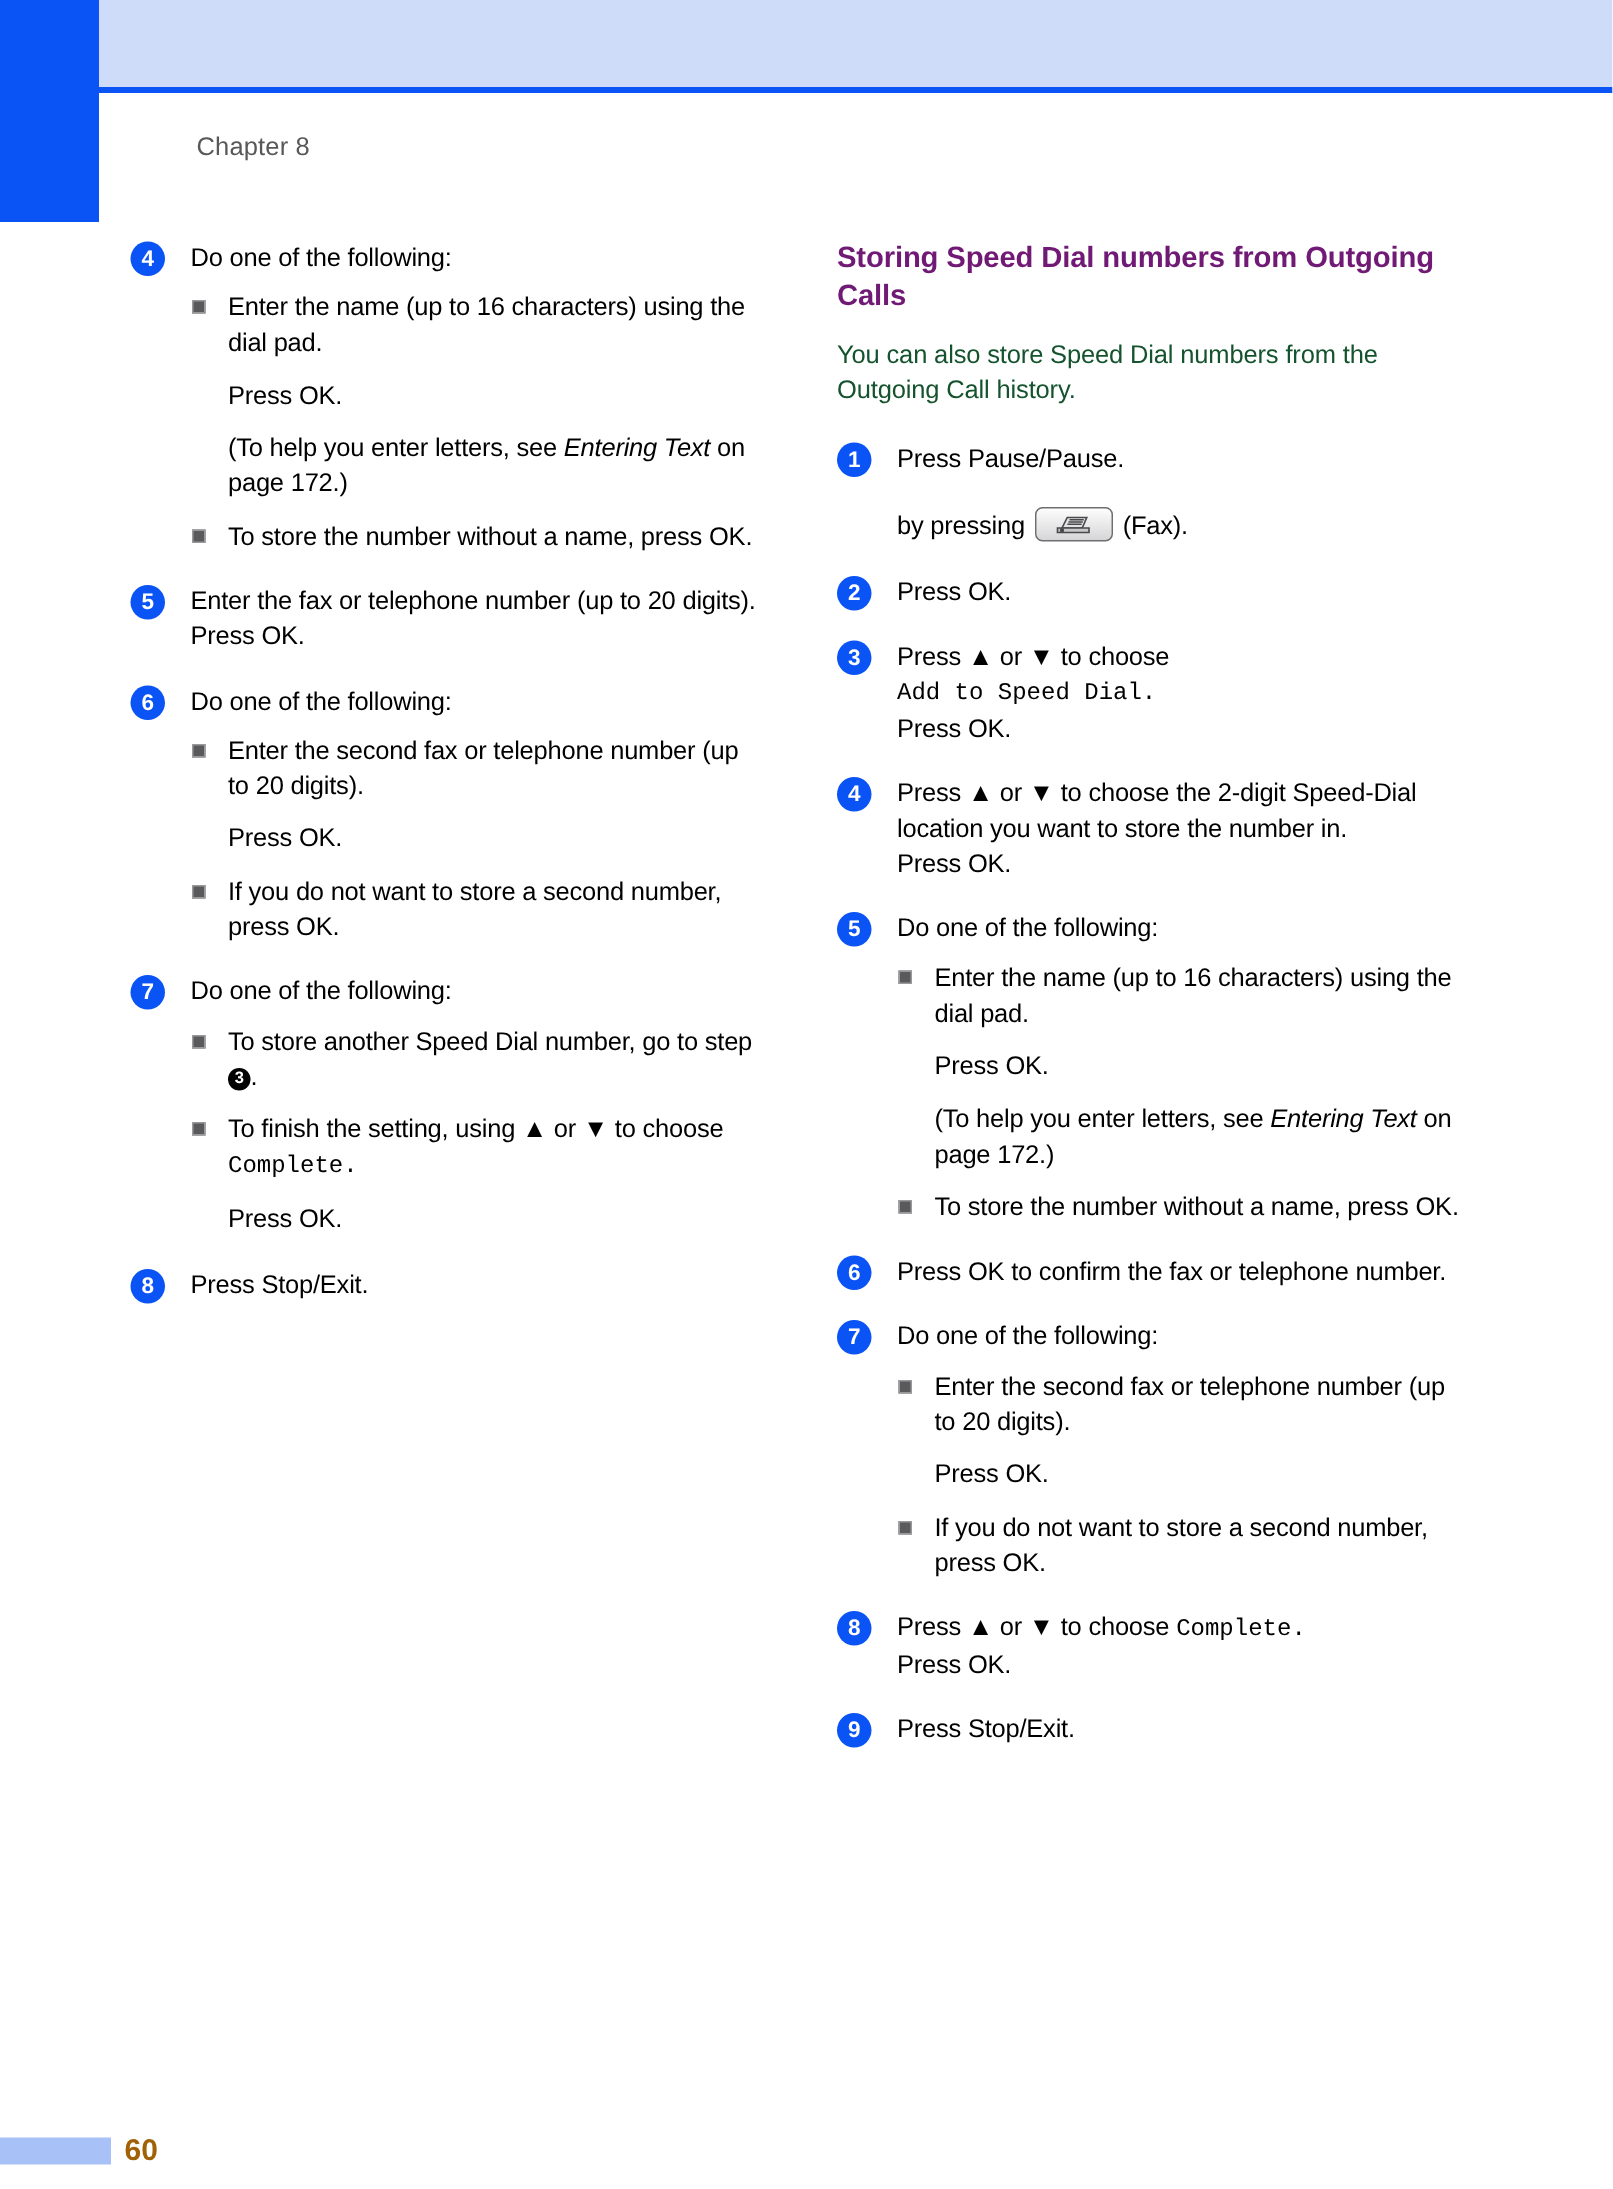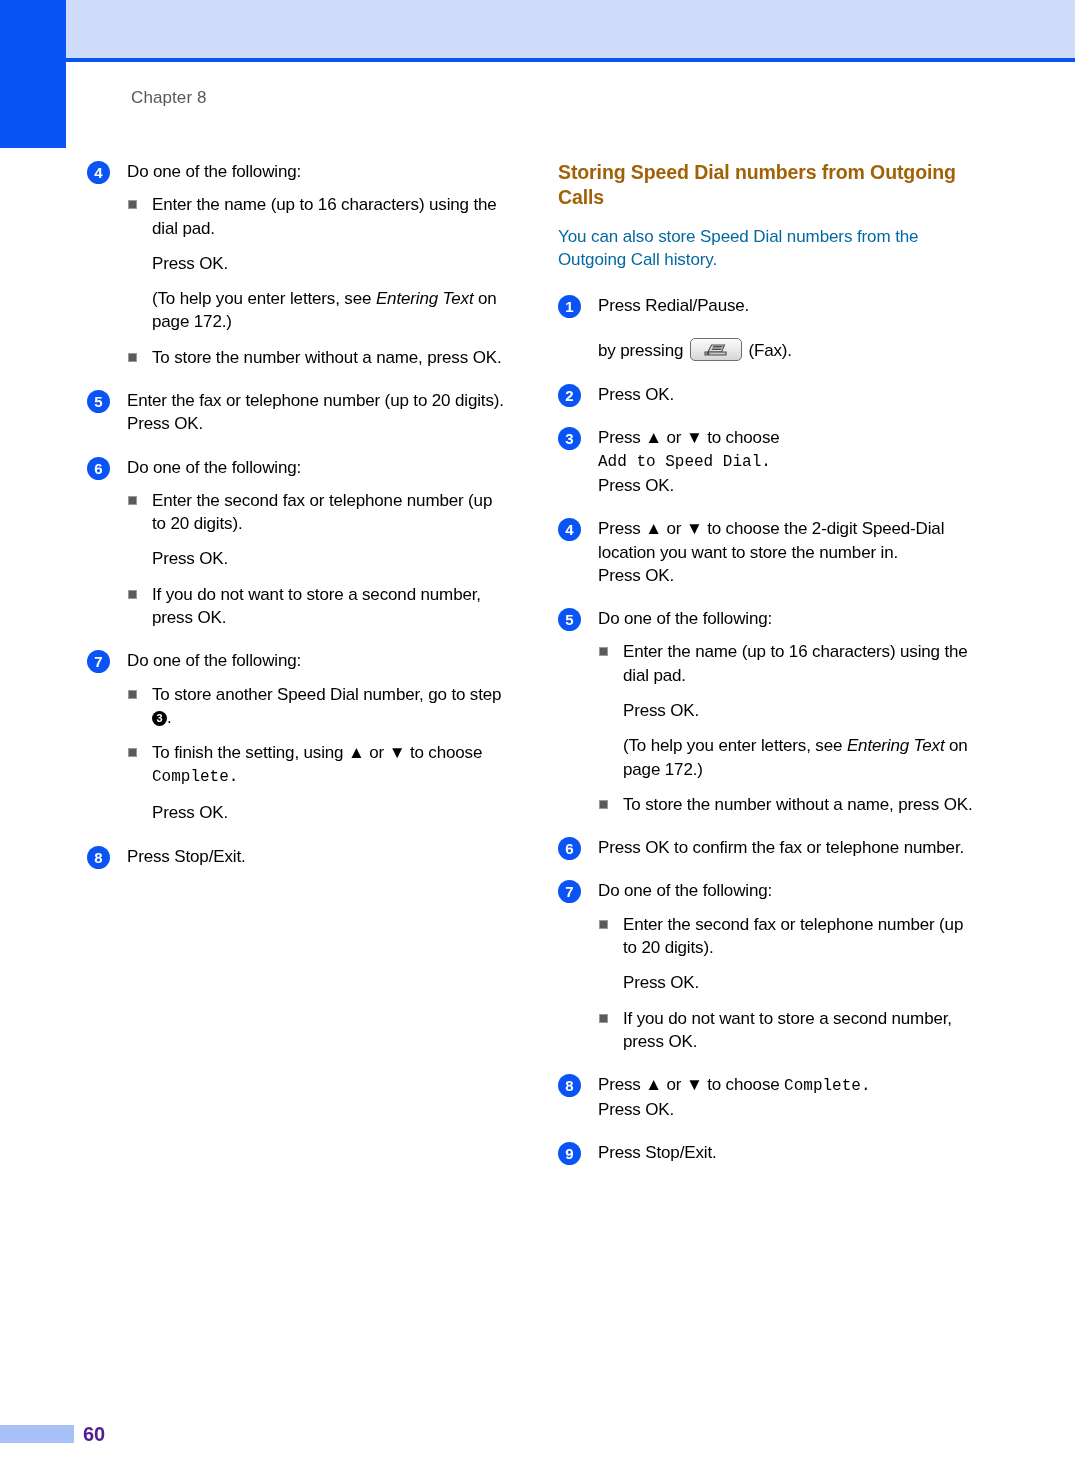--- a/index.html
+++ b/index.html
@@ -58,45 +58,45 @@
     width: 74px;
     height: 18px;
     background: #a8c2f7;
   }
   .footer-page-num {
     position: absolute;
     left: 83px;
     bottom: 13px;
     font-size: 20px;
     font-weight: bold;
-    color: #4c1d95;
+    color: #a16207;
   }
 
   
   .column {
     position: absolute;
     top: 160px;
     width: 420px;
   }
   .col-left  { left: 87px; }
   .col-right { left: 558px; }
 
   
   .section-heading {
     font-size: 19.5px;
     font-weight: bold;
-    color: #a16207;
+    color: #701a75;
     line-height: 1.26;
     margin: 0 0 17px 0;
     letter-spacing: -0.1px;
   }
   .section-intro {
     font-size: 17px;
     line-height: 1.35;
-    color: #0369a1;
+    color: #14532d;
     margin: 0 0 22px 0;
     letter-spacing: -0.1px;
   }
 
   
   .step {
     position: relative;
     padding-left: 40px;
     margin-bottom: 20px;
   }
@@ -267,21 +267,21 @@
 </div>
 
 <div class="column col-right">
 
   <h2 class="section-heading">Storing Speed Dial numbers from Outgoing Calls</h2>
   <p class="section-intro">You can also store Speed Dial numbers from the Outgoing Call history.</p>
 
   <div class="step">
     <div class="step-badge">1</div>
     <div class="step-body">
-      <span class="step-line"><span>Press </span><b>Redial/Pause</b><span>.</span></span>
+      <span class="step-line"><span>Press </span><b>Pause/Pause</b><span>.</span></span>
       <span class="step-line" style="margin-top:21px;"><span>by pressing </span><span class="key-btn"><svg width="28" height="15" viewBox="0 0 28 15" aria-hidden="true">
               <g fill="none" stroke="#4a4a4c" stroke-width="1.1">
                 <path d="M6 9.5 L9.5 2.5 L22.5 2.5 L19.5 9.5 Z" fill="#e2e2e4"></path>
                 <path d="M3 9.5 L24 9.5 L24 12.5 L3 12.5 Z" fill="#c8c8ca"></path>
                 <path d="M11 4 L20.5 4 M10.3 5.5 L19.8 5.5 M9.6 7 L19.1 7"></path>
                 <circle cx="6" cy="11" r="0.9" fill="#4a4a4c"></circle>
               </g>
             </svg></span><span> (</span><b>Fax</b><span>).</span></span>
     </div>
   </div>

